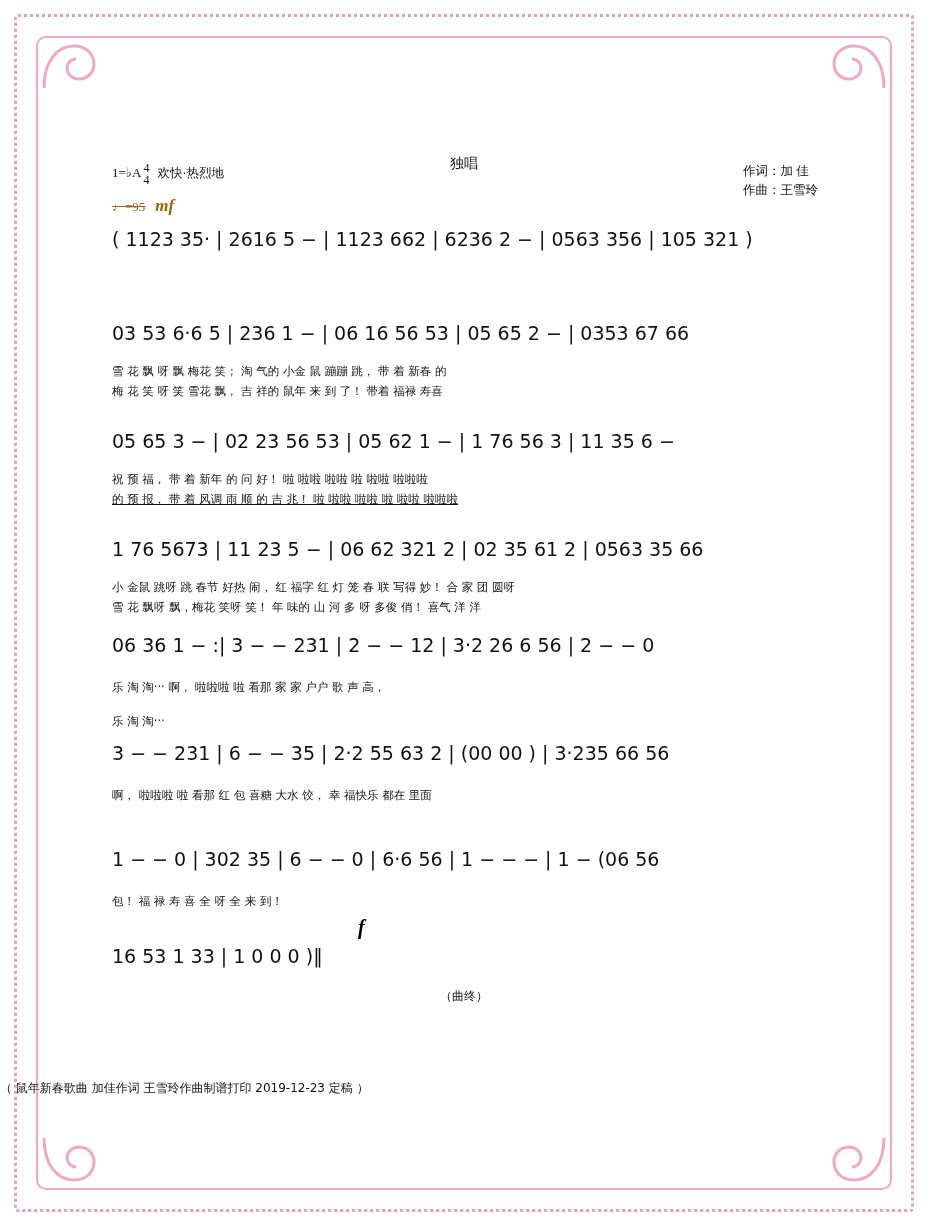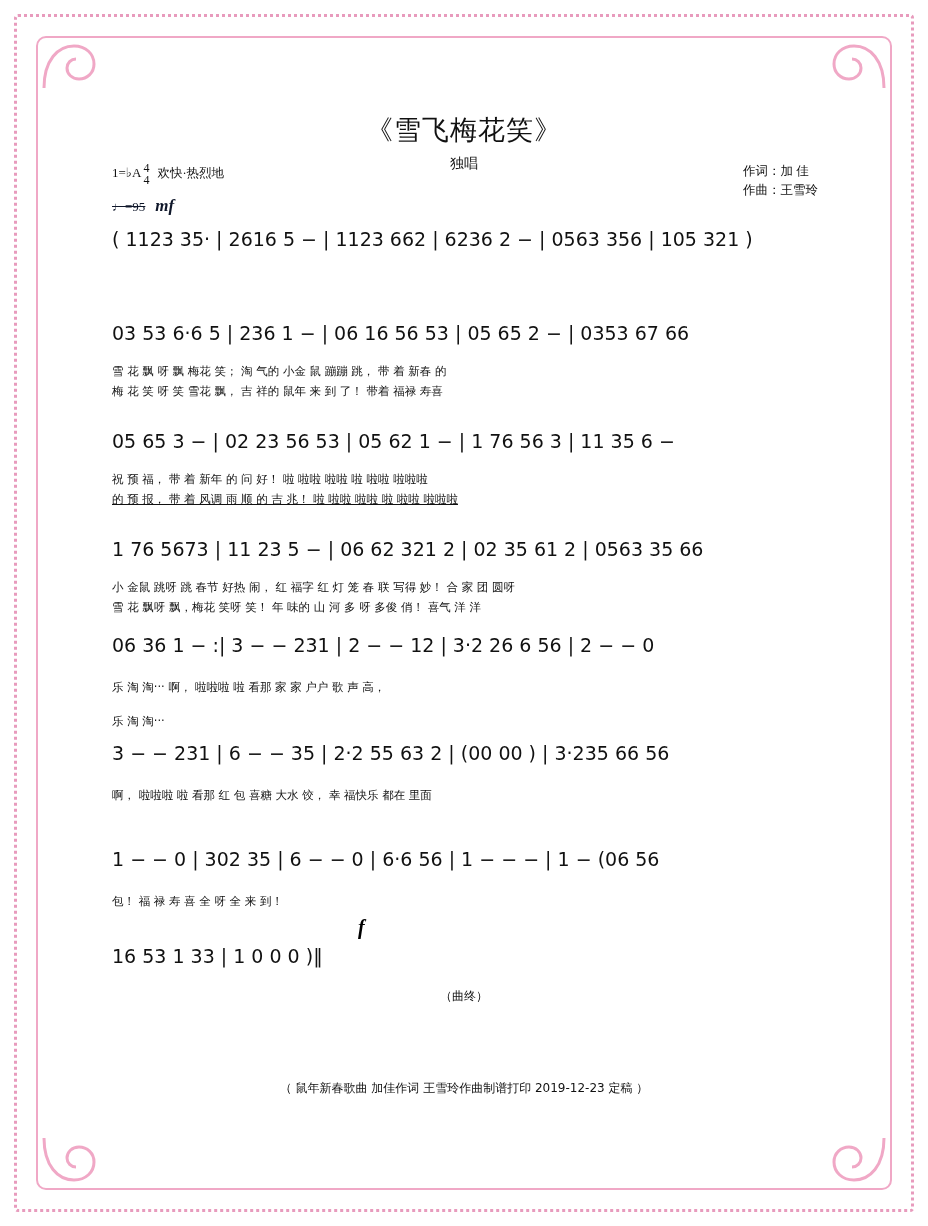--- a/index.html
+++ b/index.html
@@ -90,21 +90,21 @@
     font-size: 12px;
     margin: 0 2px;
   }
   .keyline .frac .num { display:block; }
   .keyline .frac .den { display:block; }
   .keyline .mood { margin-left: 6px; font-size: 12.5px; margin-top: 48px; }
   .tempo {
     position: absolute;
     left: 112px; top: 196px;
     font-size: 13px;
-    color: #0f172a;
+    color: #a16207;
     white-space: nowrap;
   }
   .tempo .strike { text-decoration: line-through; }
   .tempo .mf {
     font-family: "Liberation Serif", serif;
     font-style: italic;
     font-weight: bold;
     font-size: 17px;
     margin-left: 10px;
   }
@@ -136,21 +136,21 @@
     position: absolute;
     font-family: "Liberation Serif", serif;
     font-style: italic;
     font-weight: bold;
     font-size: 20px;
   }
 
   .footnote {
     position: absolute;
     left: 0; width: 100%;
-    text-align: center;
+    text-align: left;
     font-size: 12px;
     font-family: "DejaVu Sans", sans-serif;
     color: #111;
   }
   .endmark {
     position: absolute;
     left: 0; width: 100%;
     text-align: center;
     font-size: 12px;
     font-family: "DejaVu Sans", sans-serif;
@@ -179,21 +179,20 @@
     <svg viewBox="0 0 62 52">
       <path d="M4 48 C4 20 18 6 34 6 C46 6 54 14 54 24 C54 33 47 39 39 39 C32 39 27 34 27 28 C27 23 31 19 36 19" fill="none" stroke="#f0a8c6" stroke-width="3"></path>
     </svg>
   </div>
   <div class="corner br">
     <svg viewBox="0 0 62 52">
       <path d="M4 48 C4 20 18 6 34 6 C46 6 54 14 54 24 C54 33 47 39 39 39 C32 39 27 34 27 28 C27 23 31 19 36 19" fill="none" stroke="#f0a8c6" stroke-width="3"></path>
     </svg>
   </div>
 
-  <div class="title">《雪飞梅花笑》</div>
   <div class="subtitle">独唱</div>
 
   <div class="keyline">
     <span>1=</span><span>♭A</span><span class="frac"><span class="num">4</span><span class="den">4</span></span><span class="mood">欢快·热烈地</span>
   </div>
 
   <div class="tempo">
     <span class="strike">♩=95</span><span class="mf">mf</span>
   </div>
 

